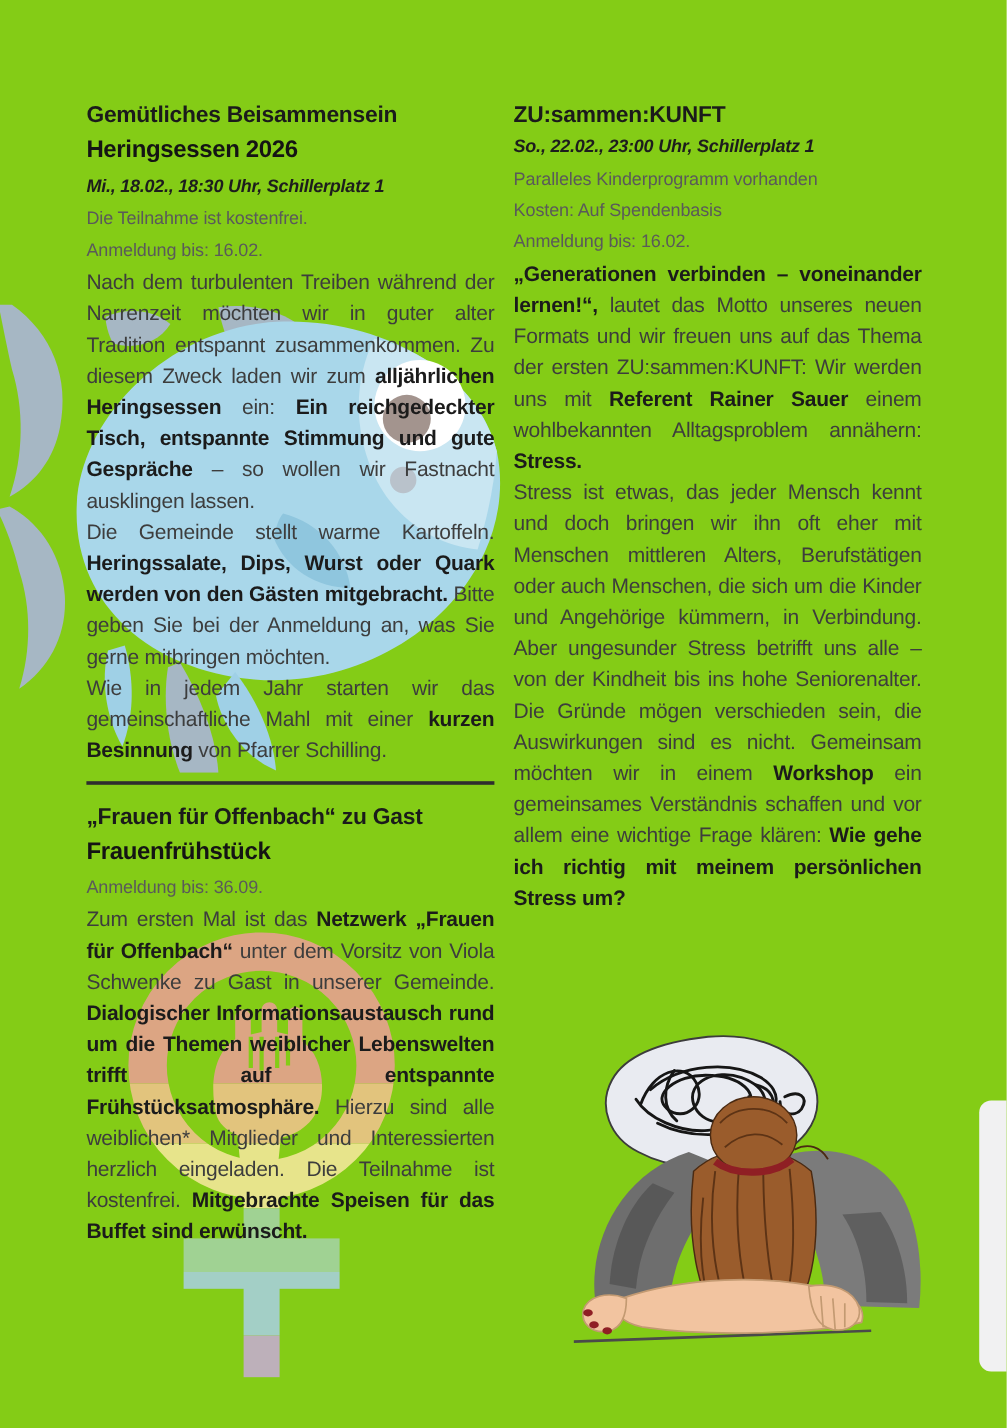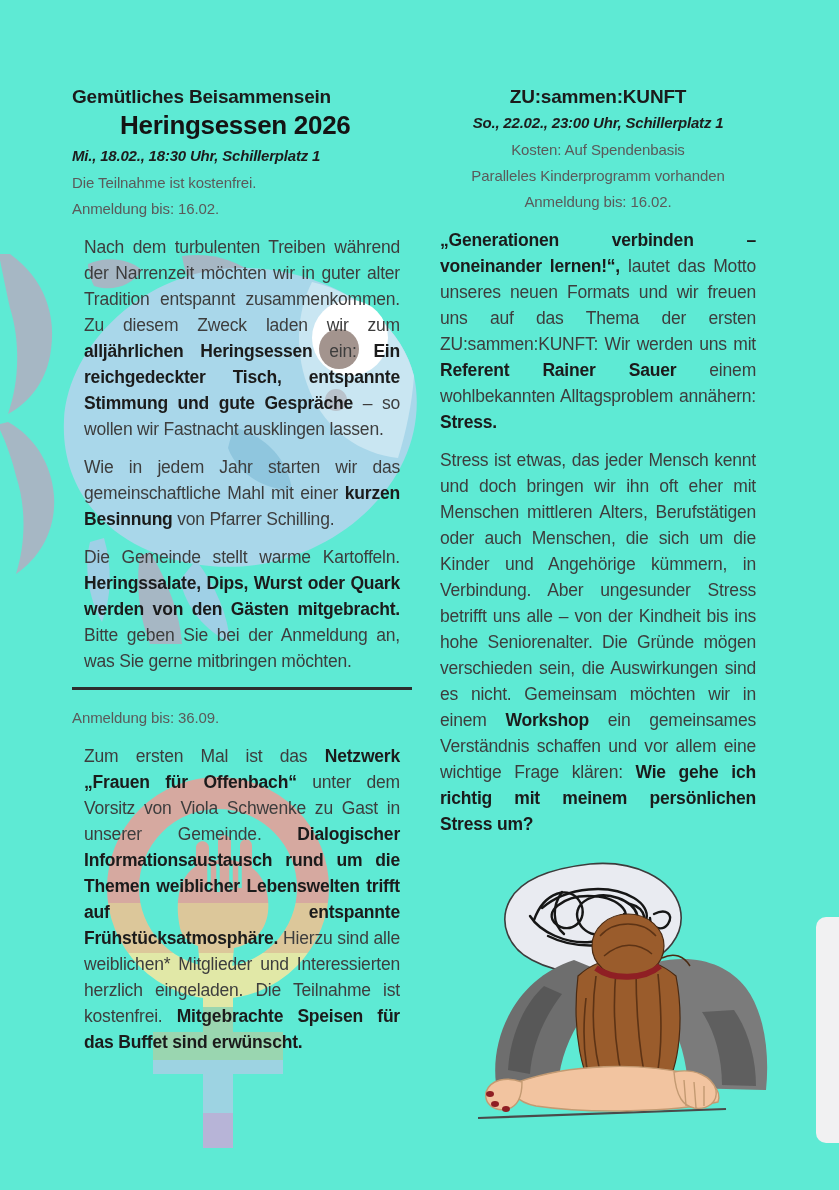--- a/index.html
+++ b/index.html
@@ -1,30 +1,30 @@
 <!DOCTYPE html>
 <html lang="de"><head>
 <meta charset="utf-8">
 <style>
   html,body { margin:0; padding:0; background:#ffffff; }
   .page {
-    position:relative; width:839px; height:1190px; background:#5eead4;
+    position:relative; width:839px; height:1190px; background:#84cc16;
     overflow:hidden; font-family:"Liberation Sans", sans-serif;
   }
   .illu { position:absolute; z-index:1; }
   .col { position:absolute; width:340px; z-index:2; }
   .col-left  { left:72px;  top:84px; }
   .col-right { left:428px; top:84px; }
   .kicker { font-size:19px; font-weight:700; line-height:25px; color:#1b1b1b; letter-spacing:-0.2px; }
-  .title  { font-size:26px; font-weight:700; line-height:33px; color:#141414; letter-spacing:-0.3px;margin-left:48px; }
+  .title  { font-size:20px; font-weight:700; line-height:33px; color:#141414; letter-spacing:-0.3px; }
   .when   { font-size:15px; font-weight:700; font-style:italic; line-height:28px; color:#1d1d1d; letter-spacing:-0.2px; }
   .info   { font-size:15px; line-height:26px; color:#5a5a5a; letter-spacing:-0.1px; }
-  .bodytext p { margin:12px; font-size:17.5px; line-height:26px; color:#3d3d3d; text-align:justify; letter-spacing:-0.2px; }
+  .bodytext p { margin:0; font-size:17.5px; line-height:26px; color:#3d3d3d; text-align:justify; letter-spacing:-0.2px; }
   .bodytext .b { font-weight:700; color:#1b1b1b; }
-  .align-right { text-align:center; }
+  .align-right { text-align:left; }
   .separator { height:3px; background:#2e2e2e; margin:13px 0 15px 0; }
   .edge-card {
     position:absolute; right:0; top:917px; width:23px; height:226px;
     background:#f1f1f2; border-radius:10px 0 0 10px; z-index:1;
   }
 </style>
 </head>
 <body>
 
 <div class="page">
@@ -109,41 +109,43 @@
 
   <div class="col col-left">
     <div>
       <div class="kicker">Gemütliches Beisammensein</div>
       <div class="title">Heringsessen 2026</div>
       <div class="when">Mi., 18.02., 18:30 Uhr, Schillerplatz 1</div>
       <div class="info">Die Teilnahme ist kostenfrei.</div>
       <div class="info">Anmeldung bis: 16.02.</div>
       <div class="bodytext">
         <p><span>Nach dem turbulenten Treiben während der Narrenzeit möchten wir in guter alter Tradition entspannt zusammenkommen. Zu diesem Zweck laden wir zum </span><span class="b">alljährlichen Heringsessen</span><span> ein: </span><span class="b">Ein reichgedeckter Tisch, entspannte Stimmung und gute Gespräche</span><span> – so wollen wir Fastnacht ausklingen lassen.</span></p>
+        <p><span>Die Gemeinde stellt warme Kartoffeln. </span><span class="b">Heringssalate, Dips, Wurst oder Quark werden von den Gästen mitgebracht.</span><span> Bitte geben Sie bei der Anmeldung an, was Sie gerne mitbringen möchten.</span></p>
         <p><span>Wie in jedem Jahr starten wir das gemeinschaftliche Mahl mit einer </span><span class="b">kurzen Besinnung</span><span> von Pfarrer Schilling.</span></p>
-        <p><span>Die Gemeinde stellt warme Kartoffeln. </span><span class="b">Heringssalate, Dips, Wurst oder Quark werden von den Gästen mitgebracht.</span><span> Bitte geben Sie bei der Anmeldung an, was Sie gerne mitbringen möchten.</span></p>
       </div>
     </div>
 
     <div class="separator"></div>
 
     <div>
+      <div class="kicker">„Frauen für Offenbach“ zu Gast</div>
+      <div class="title">Frauenfrühstück</div>
       <div class="info">Anmeldung bis: 36.09.</div>
       <div class="bodytext">
         <p><span>Zum ersten Mal ist das </span><span class="b">Netzwerk „Frauen für Offenbach“</span><span> unter dem Vorsitz von Viola Schwenke zu Gast in unserer Gemeinde. </span><span class="b">Dialogischer Informationsaustausch rund um die Themen weiblicher Lebenswelten trifft auf entspannte Frühstücksatmosphäre.</span><span> Hierzu sind alle weiblichen* Mitglieder und Interessierten herzlich eingeladen. Die Teilnahme ist kostenfrei. </span><span class="b">Mitgebrachte Speisen für das Buffet sind erwünscht.</span></p>
       </div>
     </div>
   </div>
 
   <div class="col col-right">
     <div>
       <div class="kicker align-right">ZU:sammen:KUNFT</div>
       <div class="when align-right">So., 22.02., 23:00 Uhr, Schillerplatz 1</div>
+      <div class="info align-right">Paralleles Kinderprogramm vorhanden</div>
       <div class="info align-right">Kosten: Auf Spendenbasis</div>
-      <div class="info align-right">Paralleles Kinderprogramm vorhanden</div>
       <div class="info align-right">Anmeldung bis: 16.02.</div>
       <div class="bodytext">
         <p><span class="b">„Generationen verbinden – voneinander lernen!“,</span><span> lautet das Motto unseres neuen Formats und wir freuen uns auf das Thema der ersten ZU:sammen:KUNFT: Wir werden uns mit </span><span class="b">Referent Rainer Sauer</span><span> einem wohlbekannten Alltagsproblem annähern: </span><span class="b">Stress.</span></p>
         <p><span>Stress ist etwas, das jeder Mensch kennt und doch bringen wir ihn oft eher mit Menschen mittleren Alters, Berufstätigen oder auch Menschen, die sich um die Kinder und Angehörige kümmern, in Verbindung. Aber ungesunder Stress betrifft uns alle – von der Kindheit bis ins hohe Seniorenalter. Die Gründe mögen verschieden sein, die Auswirkungen sind es nicht. Gemeinsam möchten wir in einem </span><span class="b">Workshop</span><span> ein gemeinsames Verständnis schaffen und vor allem eine wichtige Frage klären: </span><span class="b">Wie gehe ich richtig mit meinem persönlichen Stress um?</span></p>
       </div>
     </div>
   </div>
 
 </div>
 

